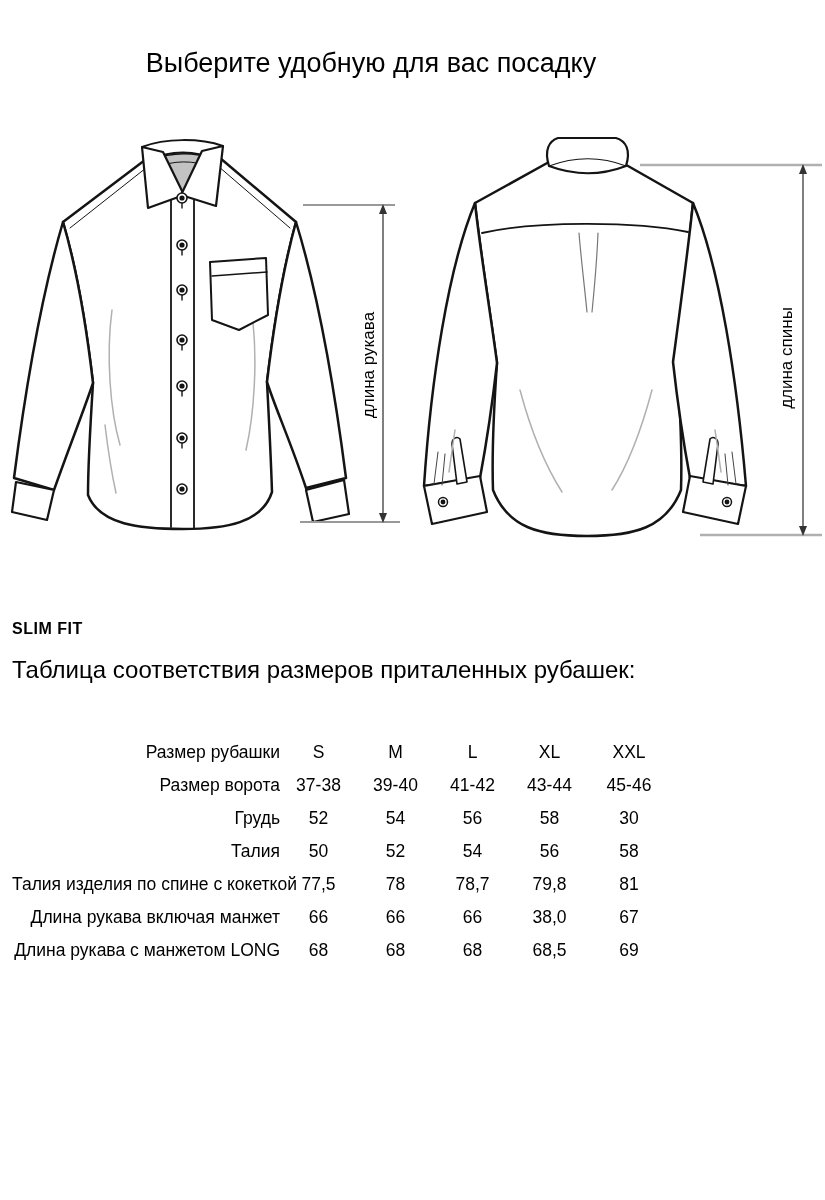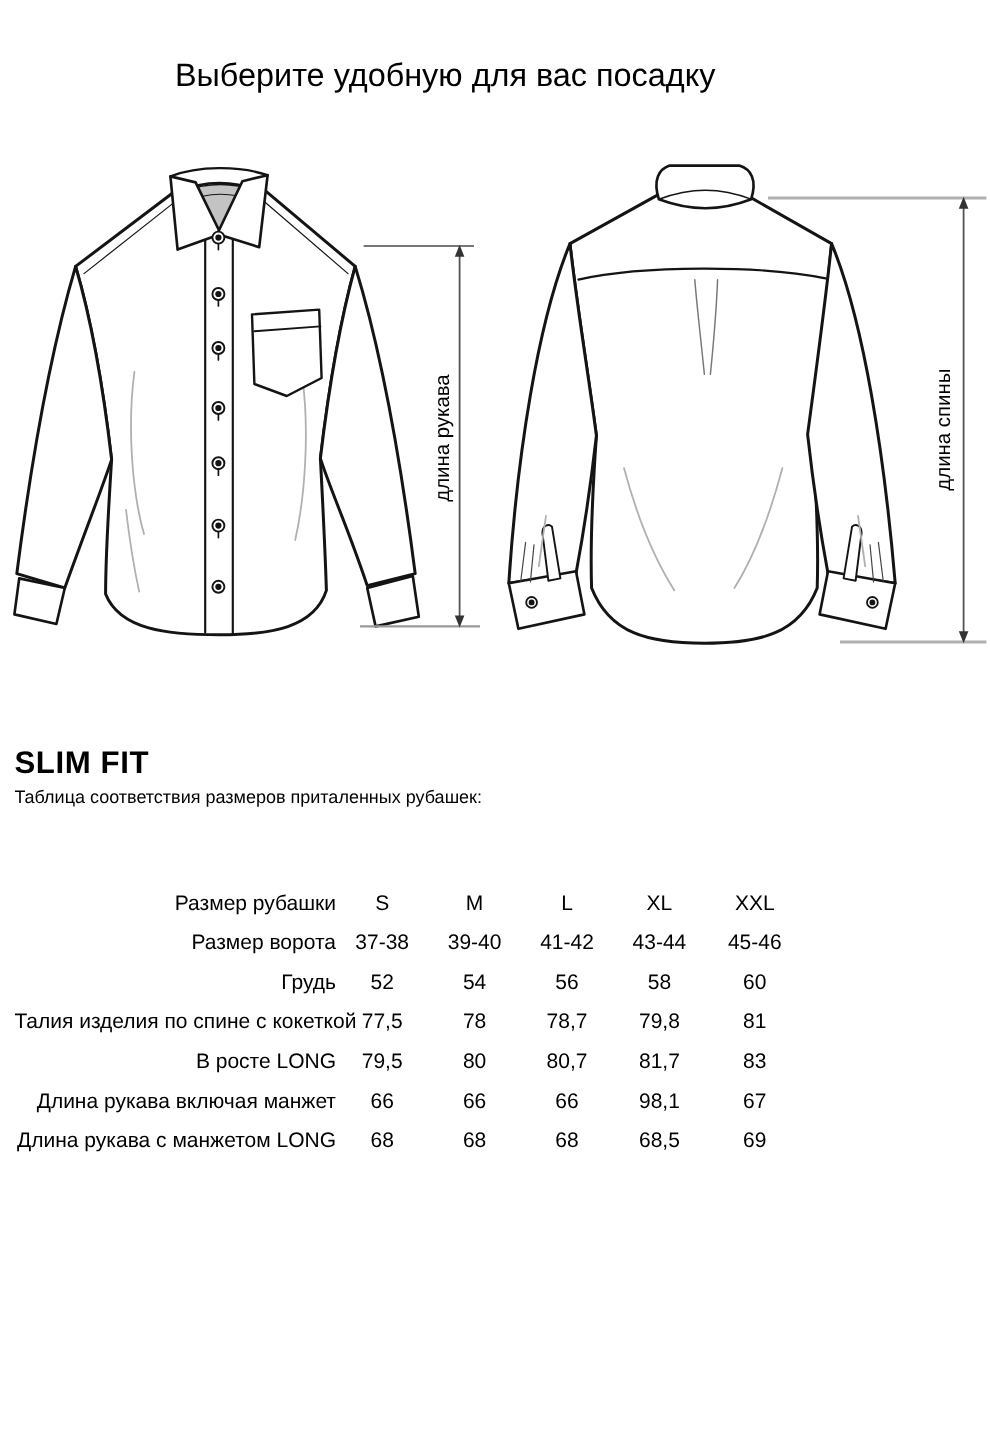--- a/index.html
+++ b/index.html
@@ -12,25 +12,25 @@
     font-size:27px;font-weight:400;color:#000;
   }
   .figure-svg{position:absolute;top:100px;left:0;}
   .dim-label{
     position:absolute;width:130px;height:20px;line-height:20px;text-align:center;
     font-size:17px;color:#000;transform:rotate(-90deg);white-space:nowrap;
   }
   .dim-label.sleeve{left:304px;top:355px;}
   .dim-label.back{left:722px;top:348px;}
   .section-heading{
-    position:absolute;top:620px;left:12px;font-size:26px;font-weight:700;
+    position:absolute;top:620px;left:12px;font-size:16px;font-weight:700;
     letter-spacing:0.5px;color:#000;
   }
   .section-subtitle{
-    position:absolute;top:656px;left:12px;font-size:15px;color:#000;
+    position:absolute;top:656px;left:12px;font-size:24px;color:#000;
   }
   table.size-table{
     position:absolute;top:736px;left:12px;border-collapse:collapse;
     table-layout:fixed;width:658px;
   }
   table.size-table td{
     height:33px;padding:0;font-size:17.5px;vertical-align:middle;
     text-align:center;white-space:nowrap;overflow:visible;
   }
   table.size-table td.label{text-align:right;}
@@ -225,50 +225,50 @@
     <td>43-44</td>
     <td>45-46</td>
   </tr>
 
   <tr>
     <td class="label">Грудь</td>
     <td>52</td>
     <td>54</td>
     <td>56</td>
     <td>58</td>
-    <td>60</td>
-  </tr>
-
+    <td>30</td>
+  </tr>
+
+  <tr>
+    <td class="label">Талия</td>
+    <td>50</td>
+    <td>52</td>
+    <td>54</td>
+    <td>56</td>
+    <td>58</td>
+  </tr>
 
 
   <tr>
     <td class="label">Талия изделия по спине с кокеткой</td>
     <td>77,5</td>
     <td>78</td>
     <td>78,7</td>
     <td>79,8</td>
     <td>81</td>
   </tr>
 
-  <tr>
-    <td class="label">В росте LONG</td>
-    <td>79,5</td>
-    <td>80</td>
-    <td>80,7</td>
-    <td>81,7</td>
-    <td>83</td>
-  </tr>
 
 
   <tr>
     <td class="label">Длина рукава включая манжет</td>
     <td>66</td>
     <td>66</td>
     <td>66</td>
-    <td>98,1</td>
+    <td>38,0</td>
     <td>67</td>
   </tr>
 
   <tr>
     <td class="label">Длина рукава с манжетом LONG</td>
     <td>68</td>
     <td>68</td>
     <td>68</td>
     <td>68,5</td>
     <td>69</td>

